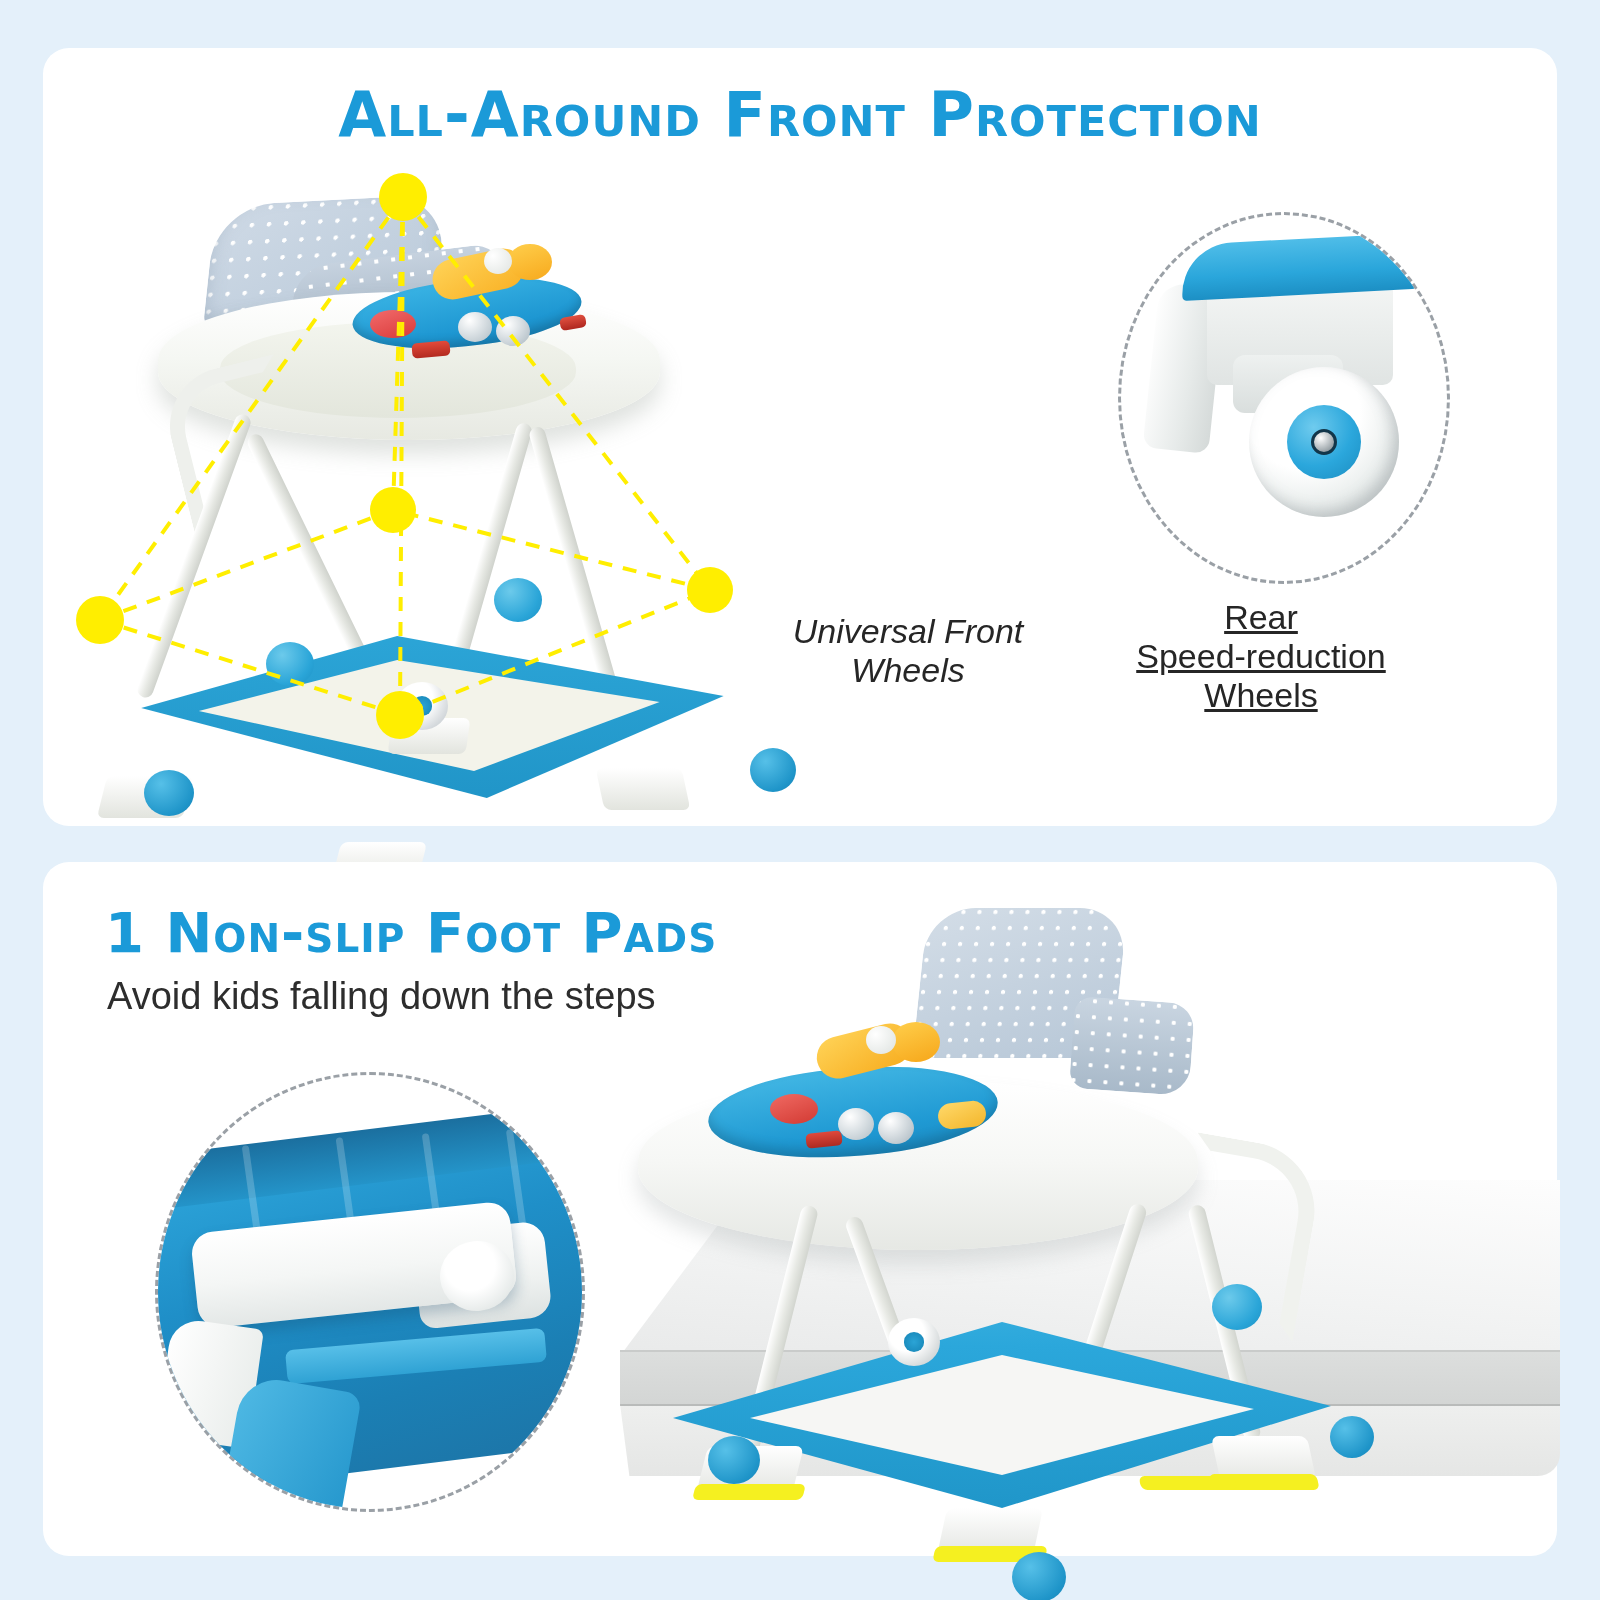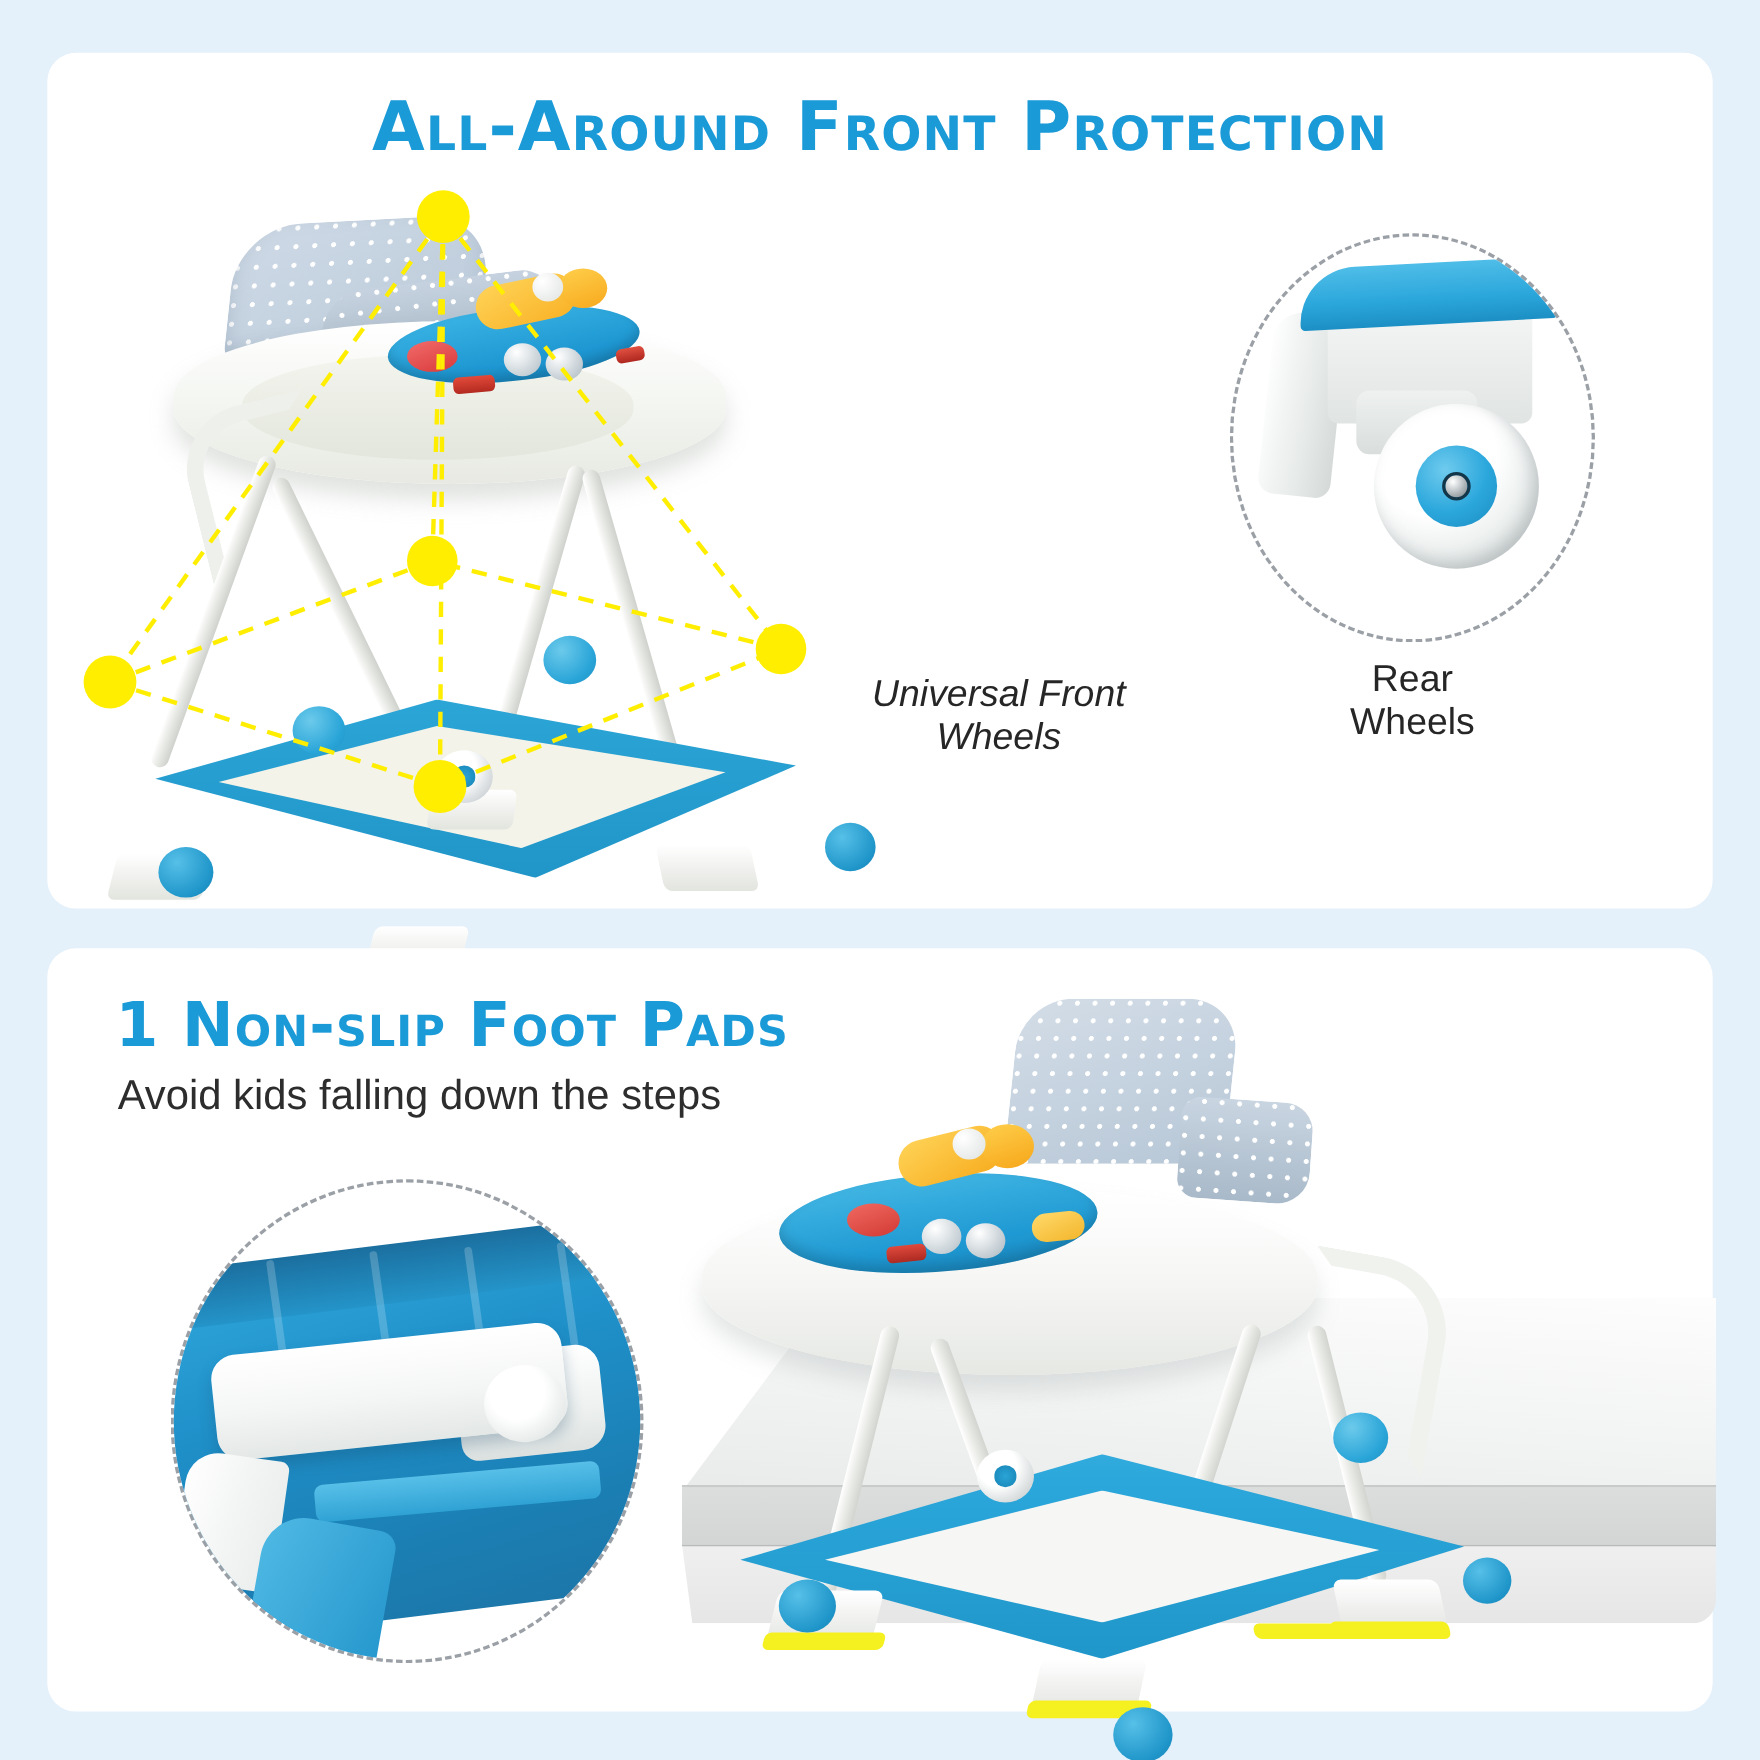--- a/index.html
+++ b/index.html
@@ -190,21 +190,21 @@
     overflow: hidden;
   }
   #inset-front { left: 742px;  top: 212px; width: 332px; height: 372px; }
   #inset-rear  { left: 1118px; top: 212px; width: 332px; height: 372px; }
 
   .inset-caption {
     position: absolute; text-align: center; font-size: 34px; color: #262626;
     line-height: 1.14; font-family: "Liberation Sans", sans-serif;
   }
   #cap-front { left: 742px;  top: 612px; width: 332px; font-style: italic; }
-  #cap-rear  { left: 1118px; top: 598px; width: 332px; }
+  #cap-rear  { left: 1095px; top: 598px; width: 332px; text-decoration: underline; }
 
   
   .fc-dome {
     position: absolute; left: 54px; top: 18px; width: 218px; height: 124px;
     background: linear-gradient(175deg,#5ec4ea 0%, #2aa7dc 45%, #1a8cc2 100%);
     border-radius: 112px 112px 14px 14px;
     box-shadow: inset 0 -12px 16px rgba(0,0,0,.12);
   }
   .fc-body {
     position: absolute; left: 30px; top: 88px; width: 268px; height: 130px;
@@ -532,20 +532,21 @@
     <div class="rw-housing"></div>
     <div class="rw-cap"></div>
     <div class="rw-yoke"></div>
     <div class="rw-wheel"></div>
     <div class="rw-ring"></div>
     <div class="rw-hub"></div>
   </div>
 
   <div class="inset-caption" id="cap-rear">
     <div>Rear</div>
+    <div>Speed-reduction</div>
     <div>Wheels</div>
   </div>
 
   <div class="panel" id="panel-bottom"></div>
 
   <div class="heading" id="title-bottom">1 Non-slip Foot Pads</div>
 
   <div id="subtitle-bottom">Avoid kids falling down the steps</div>
 
   <div id="inset-footpad">

